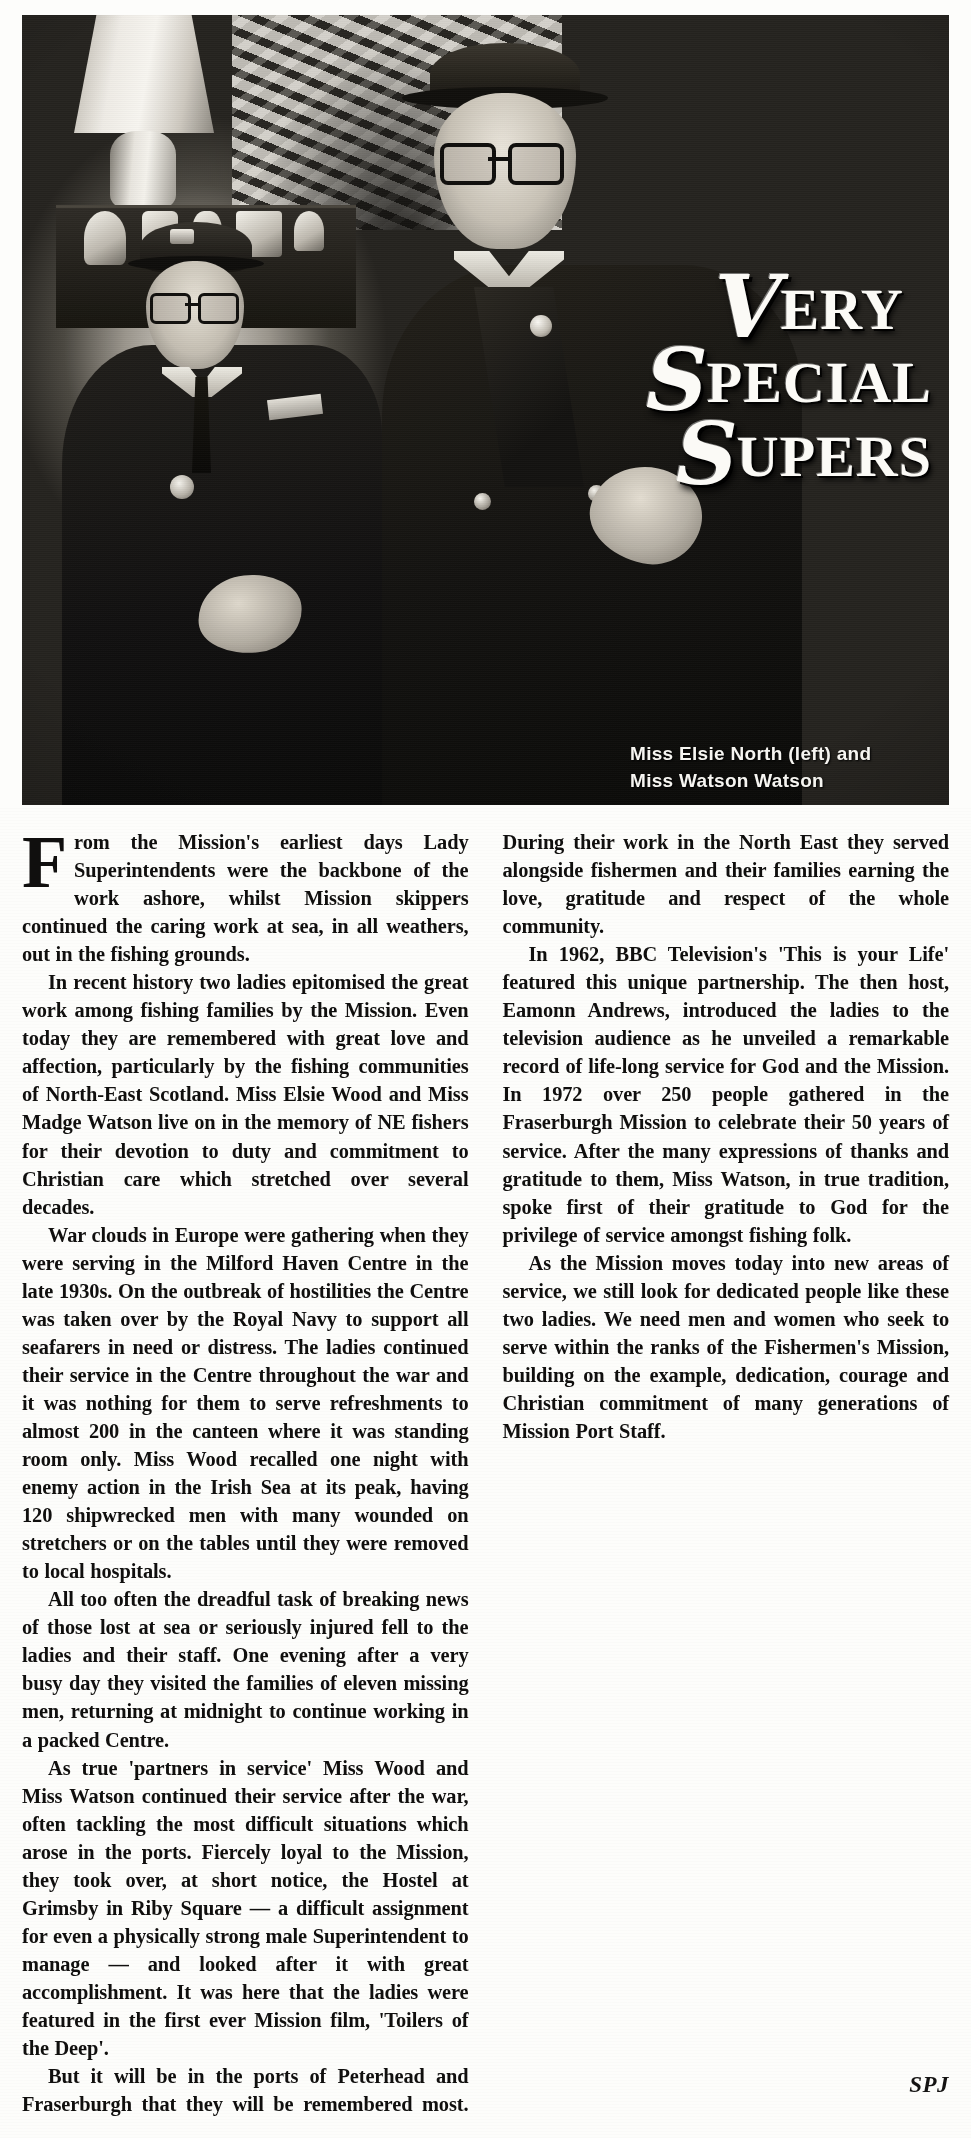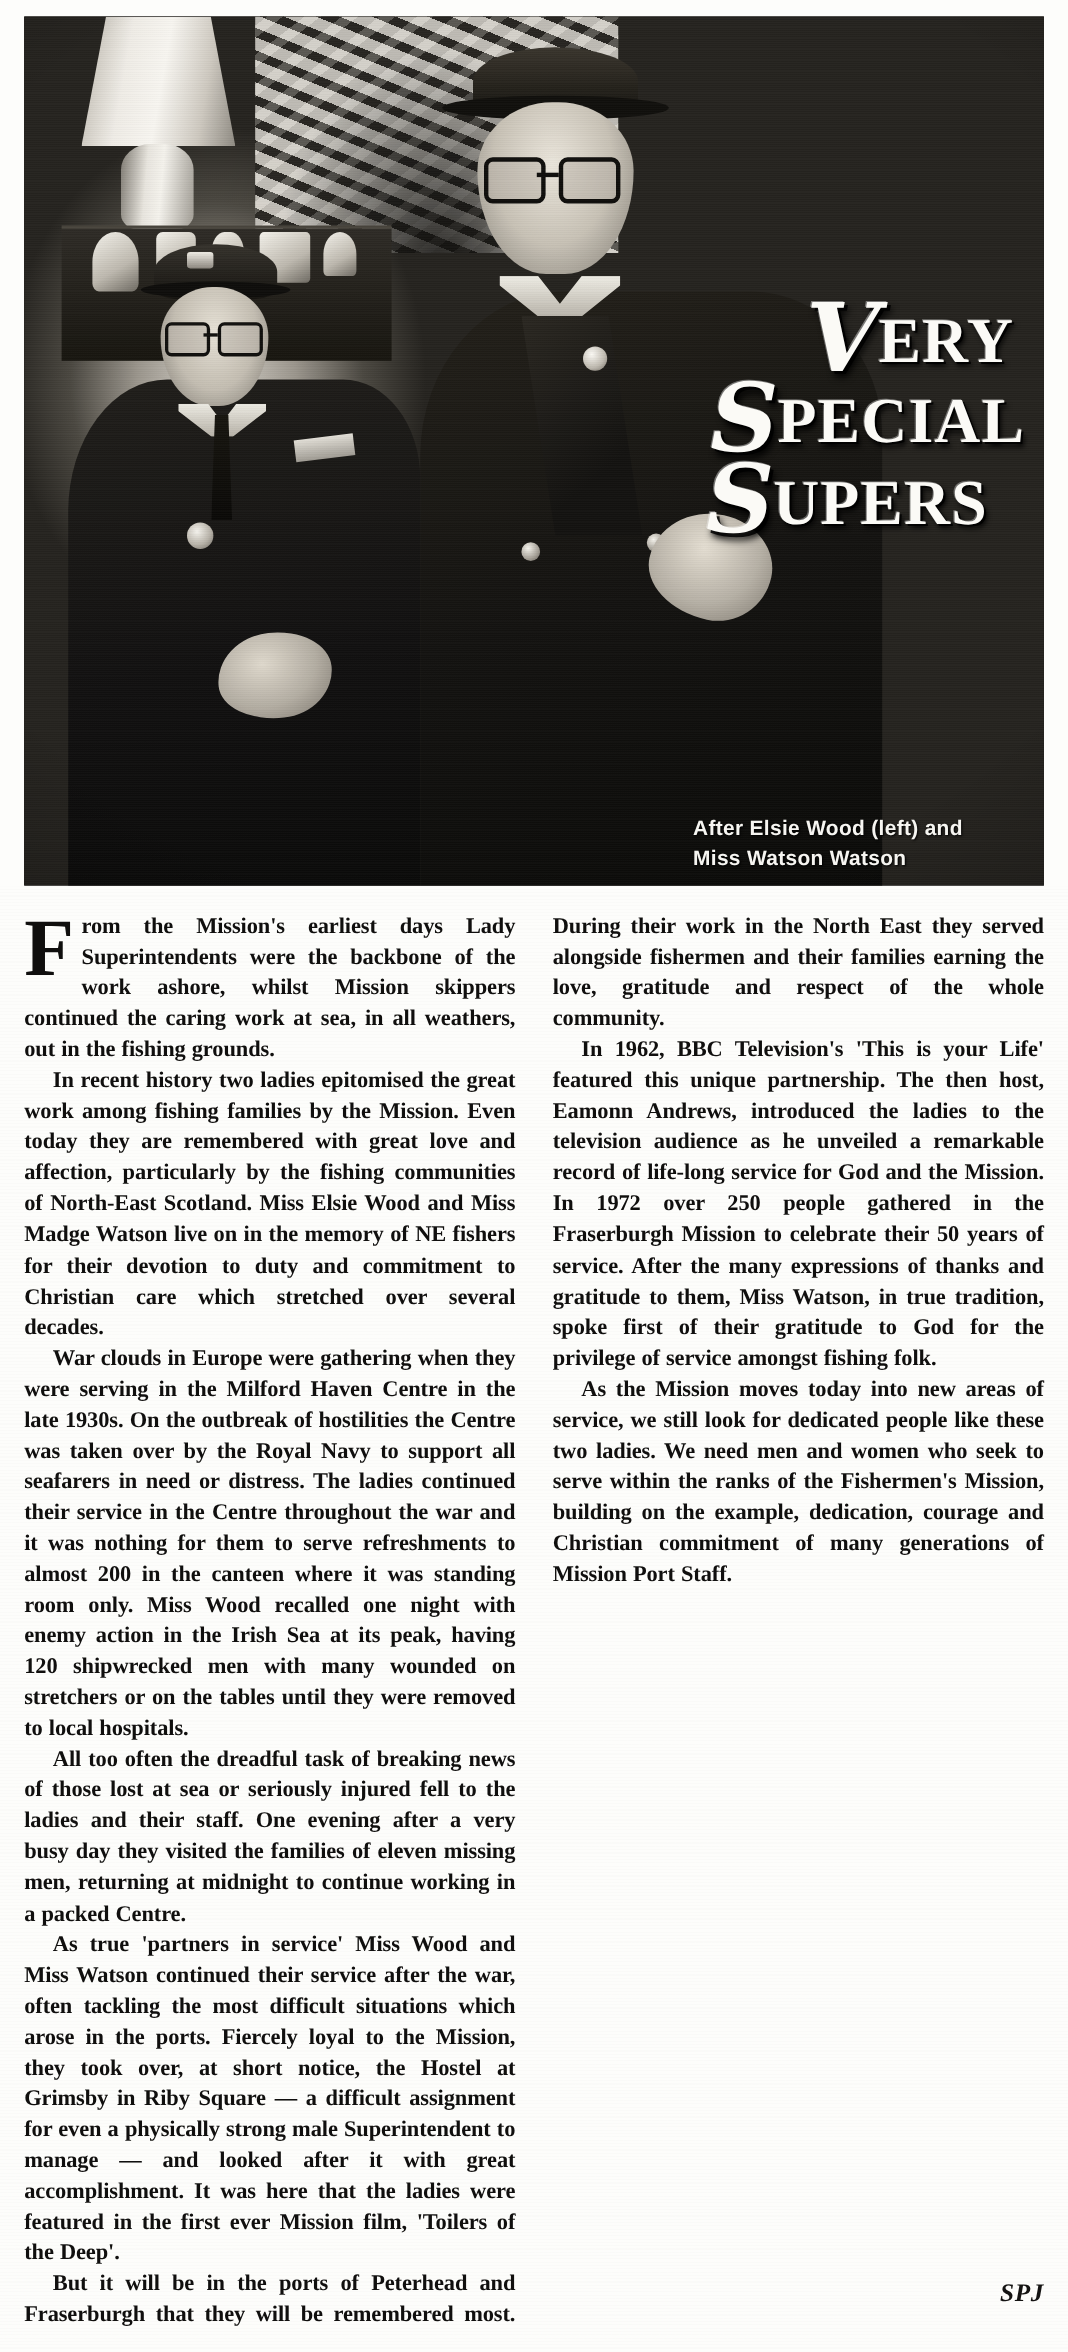--- a/index.html
+++ b/index.html
@@ -295,23 +295,23 @@
     margin-right: -2px;
     text-shadow:
        3px 3px 0 rgba(0,0,0,.85),
        4px 6px 7px rgba(0,0,0,.9),
       -1px -1px 0 rgba(255,255,255,.4);
   }
   .title-line .rest {
     font-variant: small-caps;
     font-size: 58px;
   }
-  .tl-1 { margin-right: 10px; }
+  .tl-1 { margin-right: 28px; }
   .tl-2 { }
-  .tl-3 { margin-right: 34px; }
+  .tl-3 { }
 
   
   .photo-caption {
     position: absolute;
     left: 608px;
     top: 726px;
     width: 300px;
     font-family: "Liberation Sans", sans-serif;
     font-weight: 700;
     font-size: 19px;
@@ -434,21 +434,21 @@
       </span>
       <span class="title-line tl-2">
         <span class="drop">S</span><span class="rest">PECIAL</span>
       </span>
       <span class="title-line tl-3">
         <span class="drop">S</span><span class="rest">UPERS</span>
       </span>
     </div>
 
     <div class="photo-caption">
-      <span>After Elsie Wood (left)  and</span>
+      <span>Miss Elsie North (left)  and</span>
       <span>Miss Watson Watson</span>
     </div>
   </div>
 
   <div class="article">
     <p class="lead">From the Mission's earliest days Lady Superintendents were the backbone of the work ashore, whilst Mission skippers continued the caring work at sea, in all weathers, out in the fishing grounds.</p>
     <p>In recent history two ladies epitomised the great work among fishing families by the Mission. Even today they are remembered with great love and affection, particularly by the fishing communities of North-East Scotland. Miss Elsie Wood and Miss Madge Watson live on in the memory of NE fishers for their devotion to duty and commitment to Christian care which stretched over several decades.</p>
     <p>War clouds in Europe were gathering when they were serving in the Milford Haven Centre in the late 1930s. On the outbreak of hostilities the Centre was taken over by the Royal Navy to support all seafarers in need or distress. The ladies continued their service in the Centre throughout the war and it was nothing for them to serve refreshments to almost 200 in the canteen where it was standing room only. Miss Wood recalled one night with enemy action in the Irish Sea at its peak, having 120 shipwrecked men with many wounded on stretchers or on the tables until they were removed to local hospitals.</p>
     <p>All too often the dreadful task of breaking news of those lost at sea or seriously injured fell to the ladies and their staff. One evening after a very busy day they visited the families of eleven missing men, returning at midnight to continue working in a packed Centre.</p>
     <p>As true 'partners in service' Miss Wood and Miss Watson continued their service after the war, often tackling the most difficult situations which arose in the ports. Fiercely loyal to the Mission, they took over, at short notice, the Hostel at Grimsby in Riby Square — a difficult assignment for even a physically strong male Superintendent to manage — and looked after it with great accomplishment. It was here that the ladies were featured in the first ever Mission film, 'Toilers of the Deep'.</p>

